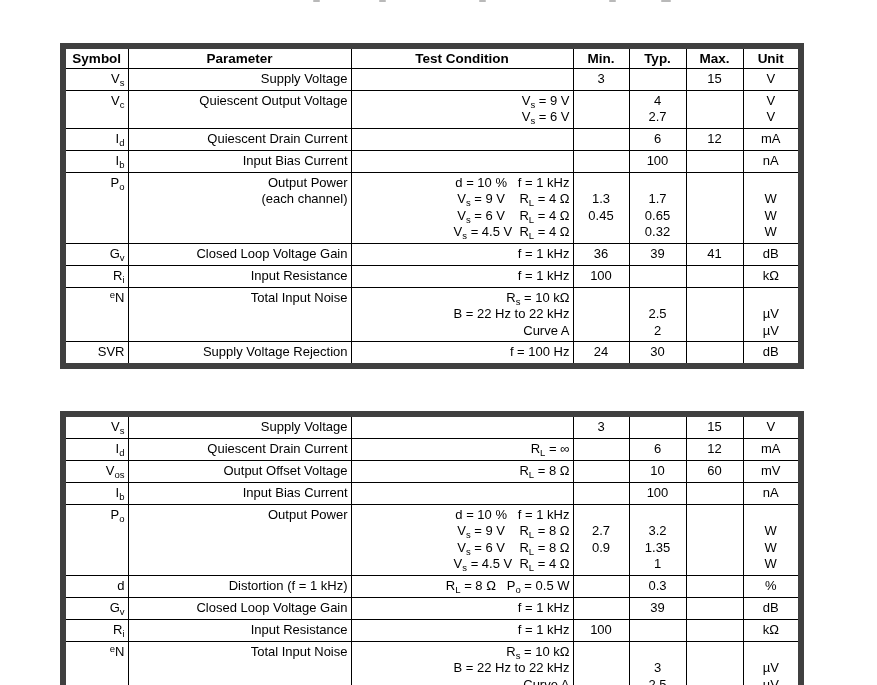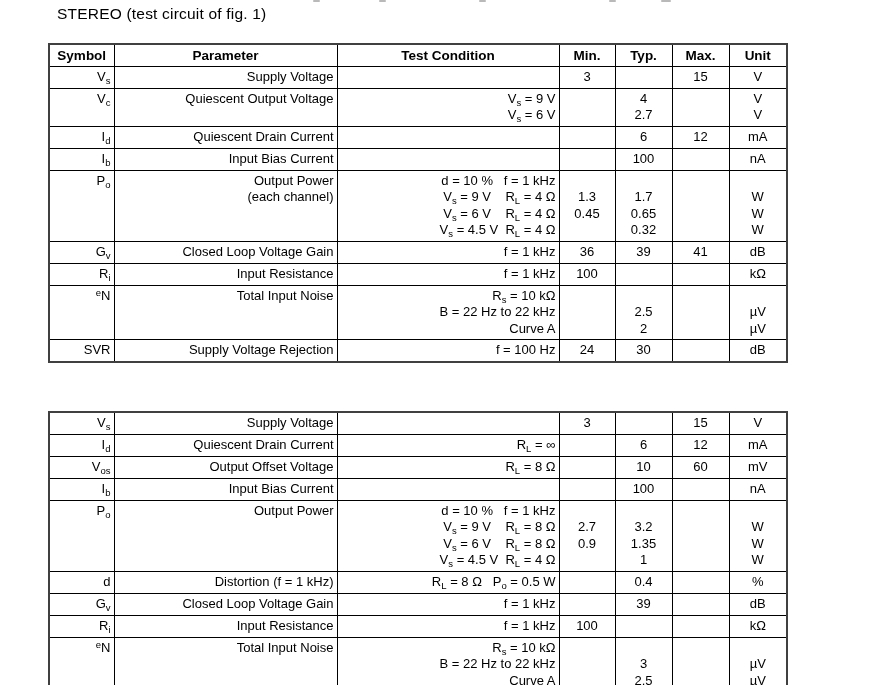--- a/index.html
+++ b/index.html
@@ -20,24 +20,24 @@
   .top-remnants i:nth-child(5){left:661px;width:10px;}
 
   .section-title{
     position:absolute;left:57px;
     font-size:15.5px;letter-spacing:.2px;white-space:nowrap;
   }
   #title-stereo{top:5px;}
   #title-bridge{top:386px;}
 
   table.spec{
-    position:absolute;left:48px;
+    position:absolute;left:60px;
     border-collapse:collapse;table-layout:fixed;
     background:#fff;
-    border:2px solid #404040;
+    border:6px solid #404040;
   }
   #table-stereo{top:43px;}
   #table-bridge{top:411px;}
 
   table.spec td,table.spec th{
     border:1px solid #000;
     font-size:13px;
     vertical-align:top;
     padding:2px 3px;
     overflow:hidden;
@@ -68,21 +68,20 @@
 <div class="page">
 
   <div class="top-remnants">
     <i></i>
       <i></i>
       <i></i>
       <i></i>
       <i></i>
   </div>
 
-  <div class="section-title" id="title-stereo">STEREO (test circuit of fig. 1)</div>
 
   <table class="spec" id="table-stereo">
     <colgroup>
       <col class="w-sym">
         <col class="w-par">
         <col class="w-cond">
       <col class="w-min">
         <col class="w-typ">
         <col class="w-max">
         <col class="w-unit">
@@ -506,21 +505,21 @@
           <td class="c-par">
             <div class="ln">Distortion (f = 1 kHz)</div>
           </td>
           <td class="c-cond">
             <div class="ln">R<sub>L</sub> = 8 Ω&nbsp;&nbsp;&nbsp;P<sub>o</sub> = 0.5 W</div>
           </td>
           <td class="c-num">
             <div class="ln">&nbsp;</div>
           </td>
           <td class="c-num">
-            <div class="ln">0.4</div>
+            <div class="ln">0.3</div>
           </td>
           <td class="c-num">
             <div class="ln">&nbsp;</div>
           </td>
           <td class="c-num">
             <div class="ln">%</div>
           </td>
         </tr>
         <tr>
           <td class="c-sym">

